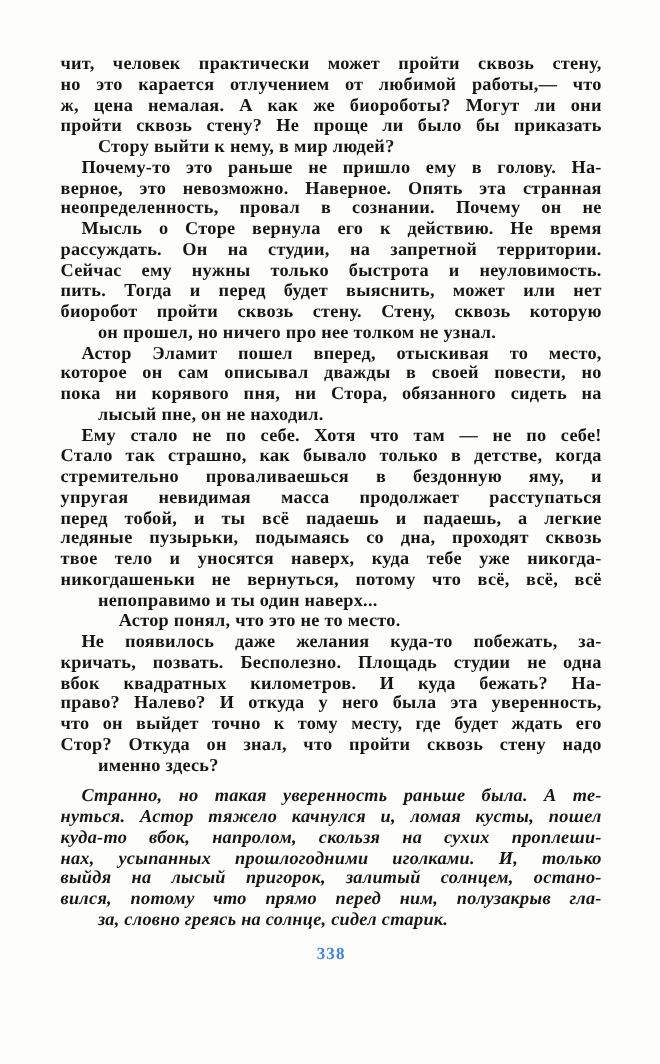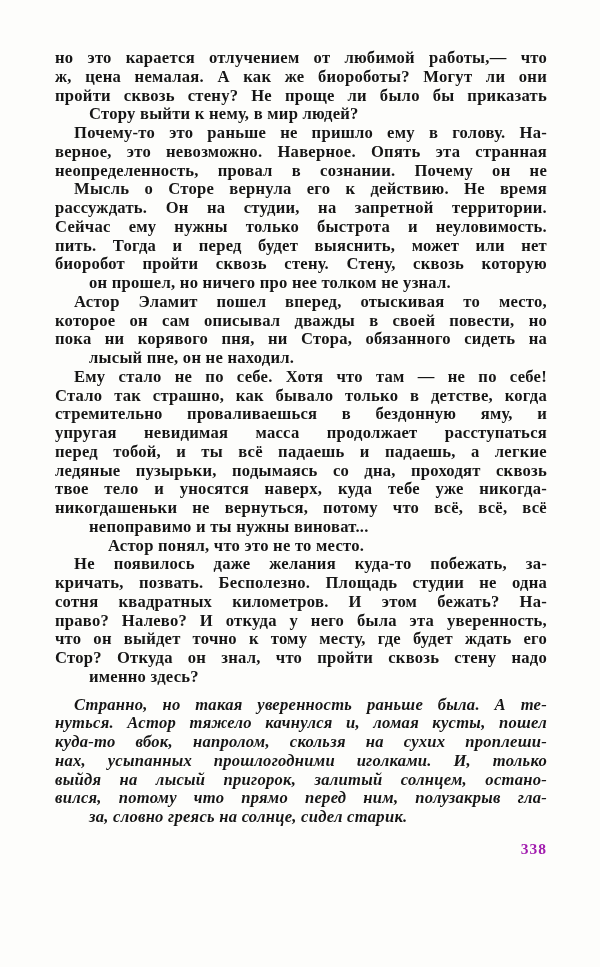--- a/index.html
+++ b/index.html
@@ -46,33 +46,34 @@
   .line.last {
     text-align-last: left;
     margin-left: 34px;
     -moz-text-align-last: left;
   }
   .line.first {
     text-indent: 19px;
   }
   .page-number {
     margin-top: 13px;
-    text-align: right;
+    text-align: center;
     font-size: 15.5px;
     font-weight: 700;
     letter-spacing: 1px;
-    color: #a21caf;
+    color: #3b82f6;
   }
 </style>
 </head>
 <body>
 
 <div class="page">
   <div class="text-block" id="text-block">
       <div class="paragraph">
+        <div class="line">чит, человек практически может пройти сквозь стену,</div>
         <div class="line">но это карается отлучением от любимой работы,— что</div>
         <div class="line">ж, цена немалая. А как же биороботы? Могут ли они</div>
         <div class="line">пройти сквозь стену? Не проще ли было бы приказать</div>
         <div class="line last">Стору выйти к нему, в мир людей?</div>
       </div>
       <div class="paragraph">
         <div class="line first">Почему-то это раньше не пришло ему в голову. На-</div>
         <div class="line">верное, это невозможно. Наверное. Опять эта странная</div>
         <div class="line">неопределенность, провал в сознании. Почему он не</div>
       </div>
@@ -92,29 +93,29 @@
       </div>
       <div class="paragraph">
         <div class="line first">Ему стало не по себе. Хотя что там — не по себе!</div>
         <div class="line">Стало так страшно, как бывало только в детстве, когда</div>
         <div class="line">стремительно проваливаешься в бездонную яму, и</div>
         <div class="line">упругая невидимая масса продолжает расступаться</div>
         <div class="line">перед тобой, и ты всё падаешь и падаешь, а легкие</div>
         <div class="line">ледяные пузырьки, подымаясь со дна, проходят сквозь</div>
         <div class="line">твое тело и уносятся наверх, куда тебе уже никогда-</div>
         <div class="line">никогдашеньки не вернуться, потому что всё, всё, всё</div>
-        <div class="line last">непоправимо и ты нужны виноват...</div>
+        <div class="line last">непоправимо и ты один наверх...</div>
       </div>
       <div class="paragraph">
         <div class="line first last">Астор понял, что это не то место.</div>
       </div>
       <div class="paragraph">
         <div class="line first">Не появилось даже желания куда-то побежать, за-</div>
         <div class="line">кричать, позвать. Бесполезно. Площадь студии не одна</div>
-        <div class="line">сотня квадратных километров. И этом бежать? На-</div>
+        <div class="line">вбок квадратных километров. И куда бежать? На-</div>
         <div class="line">право? Налево? И откуда у него была эта уверенность,</div>
         <div class="line">что он выйдет точно к тому месту, где будет ждать его</div>
         <div class="line">Стор? Откуда он знал, что пройти сквозь стену надо</div>
         <div class="line last">именно здесь?</div>
       </div>
       <div class="paragraph section-break">
         <div class="line first">Странно, но такая уверенность раньше была. А те-</div>
         <div class="line">нуться. Астор тяжело качнулся и, ломая кусты, пошел</div>
         <div class="line">куда-то вбок, напролом, скользя на сухих проплеши-</div>
         <div class="line">нах, усыпанных прошлогодними иголками. И, только</div>

